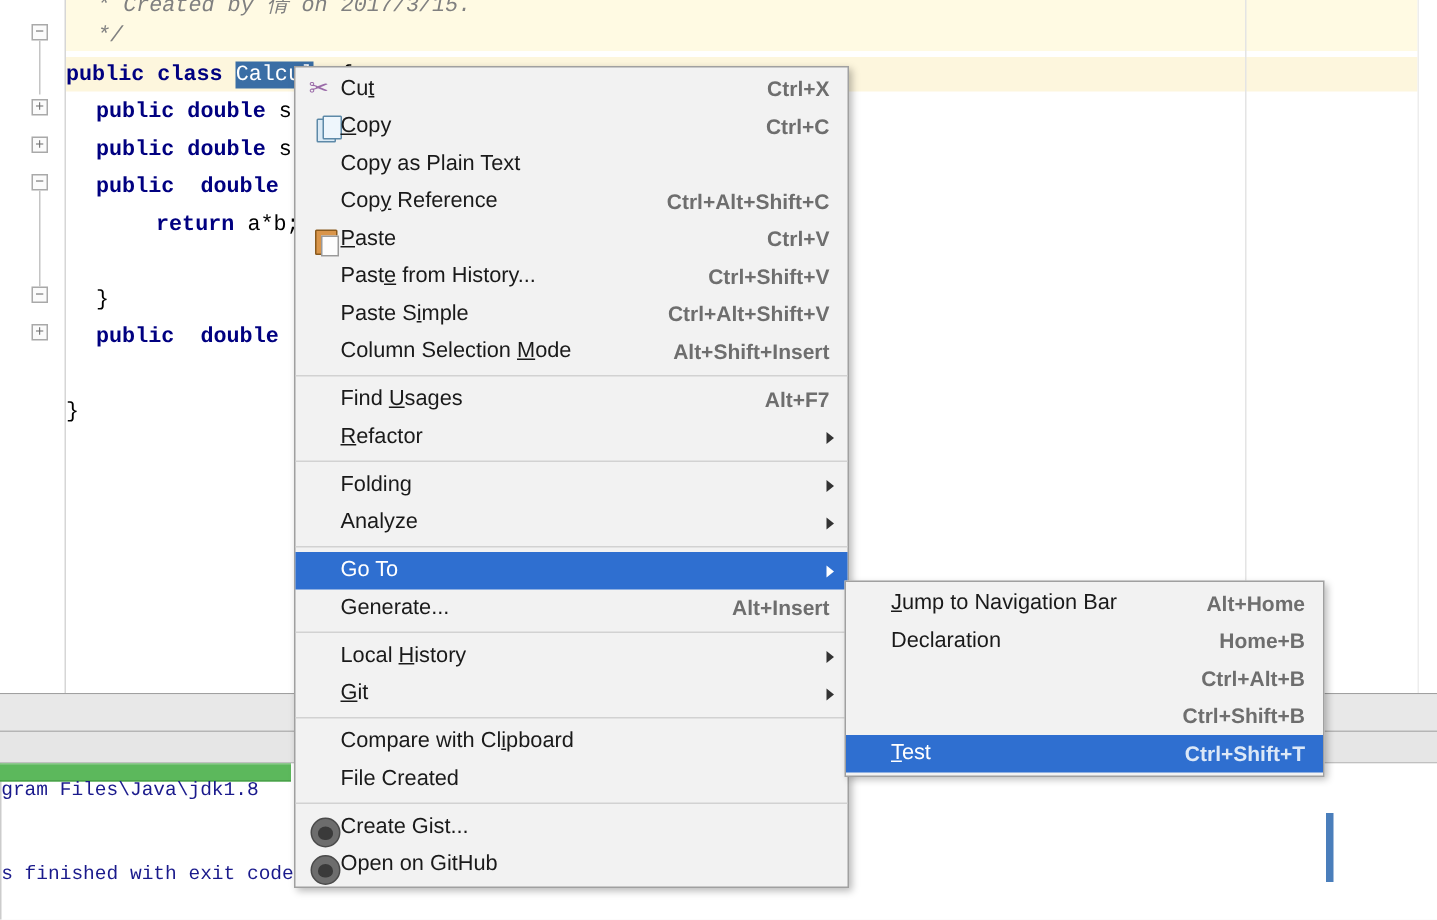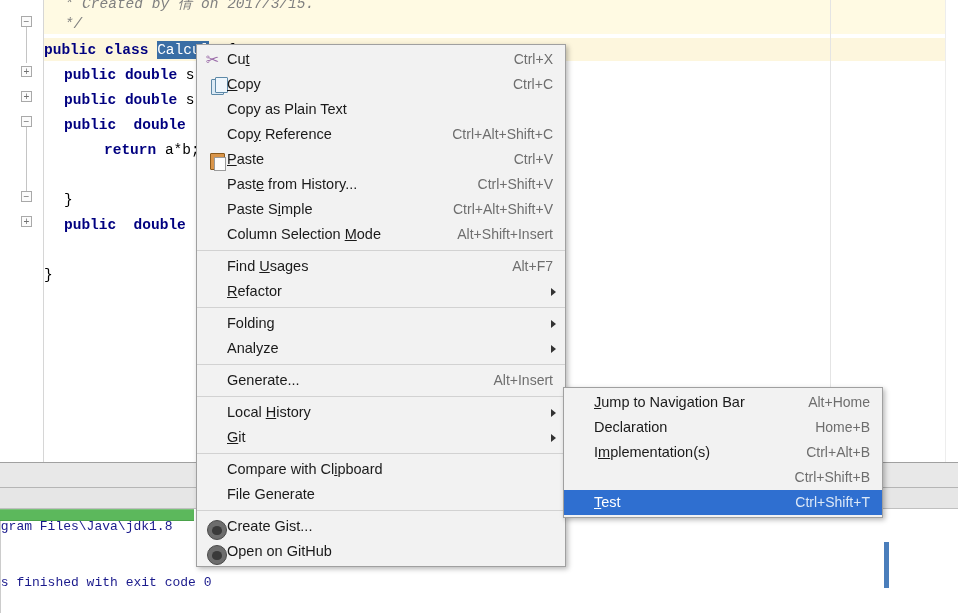--- a/index.html
+++ b/index.html
@@ -213,20 +213,21 @@
     position: absolute;
     left: 30px;
     top: 0;
   }
   .menu-item .mi-accel {
     position: absolute;
     right: 12px;
     top: 0;
     color: #6e6e6e;
     font-size: 14px;
+    font-weight: bold;
   }
   .menu-item.selected .mi-accel { color: #dce8f7; }
   .menu-item .mi-arrow {
     position: absolute;
     right: 9px; top: 9px;
     width: 0; height: 0;
     border-left: 5px solid #333333;
     border-top: 4px solid transparent;
     border-bottom: 4px solid transparent;
   }
@@ -373,39 +374,43 @@
     <div class="menu-sep"></div>
     <div class="menu-item">
       <span class="mi-label">Folding</span>
       <span class="mi-arrow"></span>
     </div>
     <div class="menu-item">
       <span class="mi-label">Analyze</span>
       <span class="mi-arrow"></span>
     </div>
     <div class="menu-sep"></div>
+    <div class="menu-item selected">
+      <span class="mi-label">Go To</span>
+      <span class="mi-arrow"></span>
+    </div>
     <div class="menu-item">
       <span class="mi-label">Generate...</span>
       <span class="mi-accel">Alt+Insert</span>
     </div>
     <div class="menu-sep"></div>
     <div class="menu-item">
       <span class="mi-label">Local <span class="u">H</span>istory</span>
       <span class="mi-arrow"></span>
     </div>
     <div class="menu-item">
       <span class="mi-label"><span class="u">G</span>it</span>
       <span class="mi-arrow"></span>
     </div>
     <div class="menu-sep"></div>
     <div class="menu-item">
       <span class="mi-label">Compare with Cl<span class="u">i</span>pboard</span>
     </div>
     <div class="menu-item">
-      <span class="mi-label">File Generate</span>
+      <span class="mi-label">File Created</span>
     </div>
     <div class="menu-sep"></div>
     <div class="menu-item">
       <span class="mi-icon">
         <span class="ico-github"></span>
       </span>
       <span class="mi-label">Create Gist...</span>
     </div>
     <div class="menu-item">
       <span class="mi-icon">
@@ -418,21 +423,20 @@
 <div class="menu" id="submenu-goto">
     <div class="menu-item">
       <span class="mi-label"><span class="u">J</span>ump to Navigation Bar</span>
       <span class="mi-accel">Alt+Home</span>
     </div>
     <div class="menu-item">
       <span class="mi-label">Declaration</span>
       <span class="mi-accel">Home+B</span>
     </div>
     <div class="menu-item">
-      <span class="mi-label">I<span class="u">m</span>plementation(s)</span>
       <span class="mi-accel">Ctrl+Alt+B</span>
     </div>
     <div class="menu-item">
       <span class="mi-accel">Ctrl+Shift+B</span>
     </div>
     <div class="menu-item selected">
       <span class="mi-label"><span class="u">T</span>est</span>
       <span class="mi-accel">Ctrl+Shift+T</span>
     </div>
   </div>

